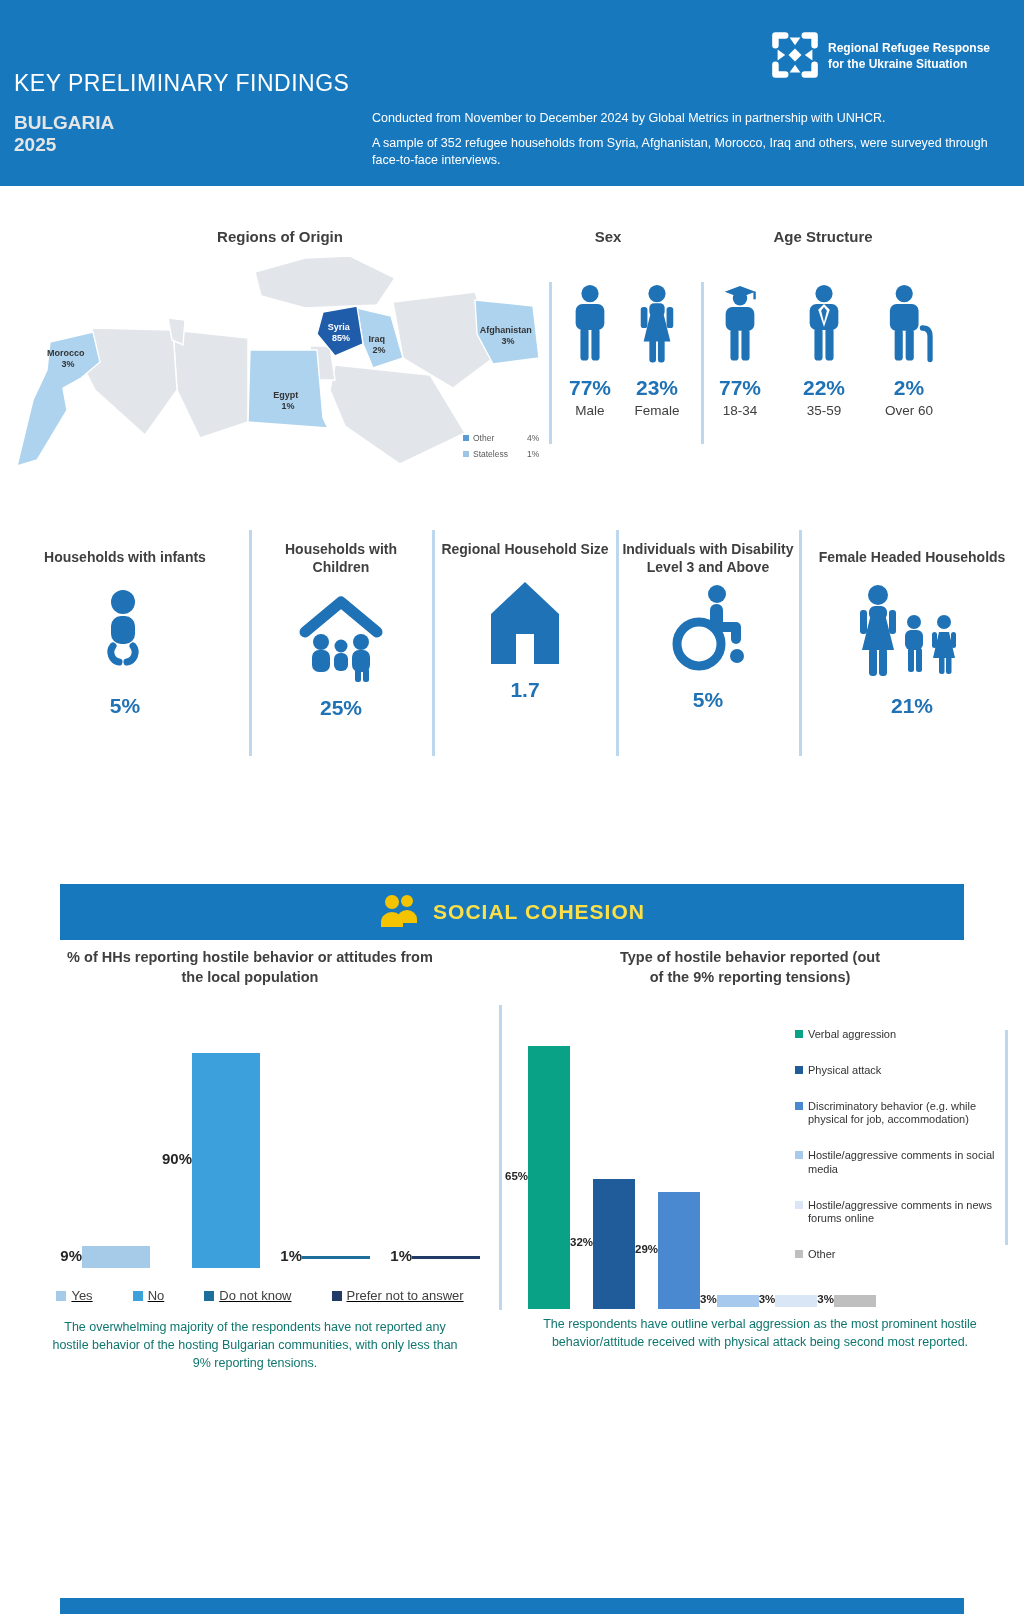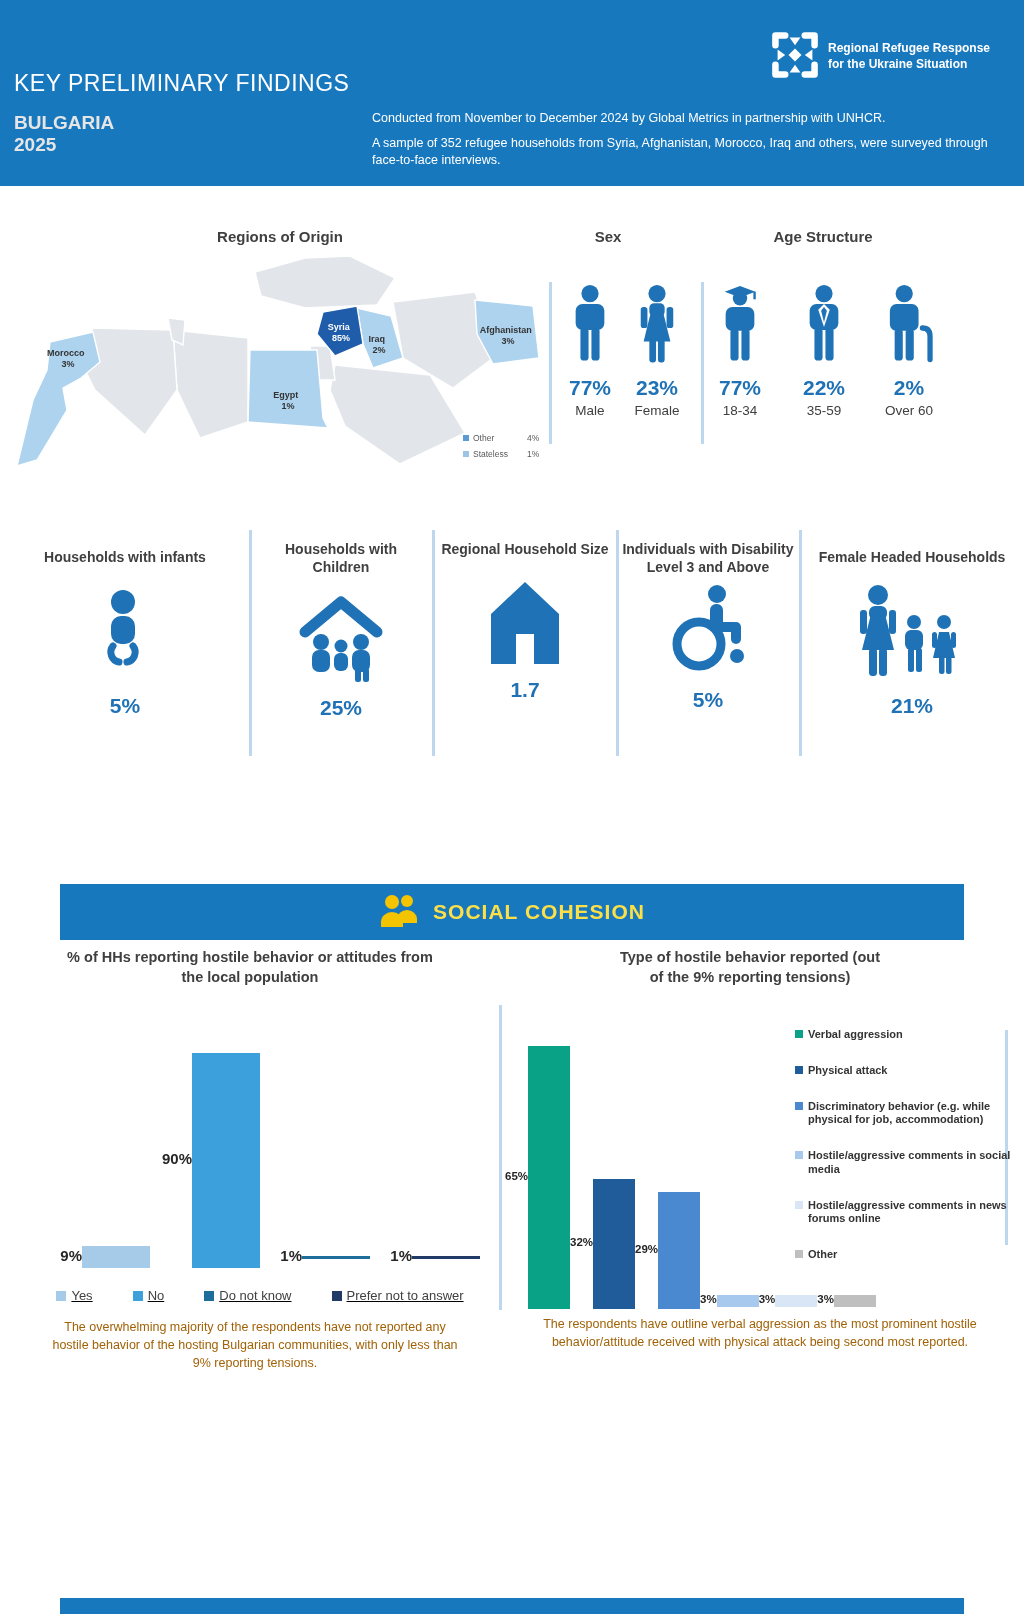--- a/index.html
+++ b/index.html
@@ -55,23 +55,23 @@
   .bar-value{font-weight:bold;color:#262626;margin-bottom:4px;}
   .left-plot .bar-value{font-size:15px;}
   .right-plot .bar-value{font-size:11.5px;}
   .left-plot .bar{width:68px;}
   .right-plot .bar{width:42px;}
   .legend-h{display:flex;justify-content:center;gap:40px;text-decoration:underline;}
   .legend-h .legend-item{display:flex;align-items:center;gap:5px;font-size:13px;color:#404040;}
   .legend-h .swatch{width:10px;height:10px;display:inline-block;flex:none;}
   .legend-v{display:flex;flex-direction:column;gap:22px;}
   .legend-v .legend-item{display:flex;align-items:flex-start;gap:5px;font-size:11px;
-                         font-weight:bold;color:#333;line-height:1.25;}
+                         font-weight:normal;color:#333;line-height:1.25;}
   .legend-v .swatch{width:8px;height:8px;display:inline-block;flex:none;margin-top:2px;}
-  .caption{font-size:12.5px;color:#a16207;text-align:center;line-height:1.45;}
+  .caption{font-size:12.5px;color:#0f766e;text-align:center;line-height:1.45;}
 
   .bottom-banner{left:60px;top:1598px;width:904px;height:16px;background:#1878BE;}
 </style>
 </head>
 <body>
 
 <div class="abs header">
   <div class="abs hdr-sub">KEY PRELIMINARY FINDINGS</div>
   <div class="abs hdr-country">
     <div>BULGARIA</div>

